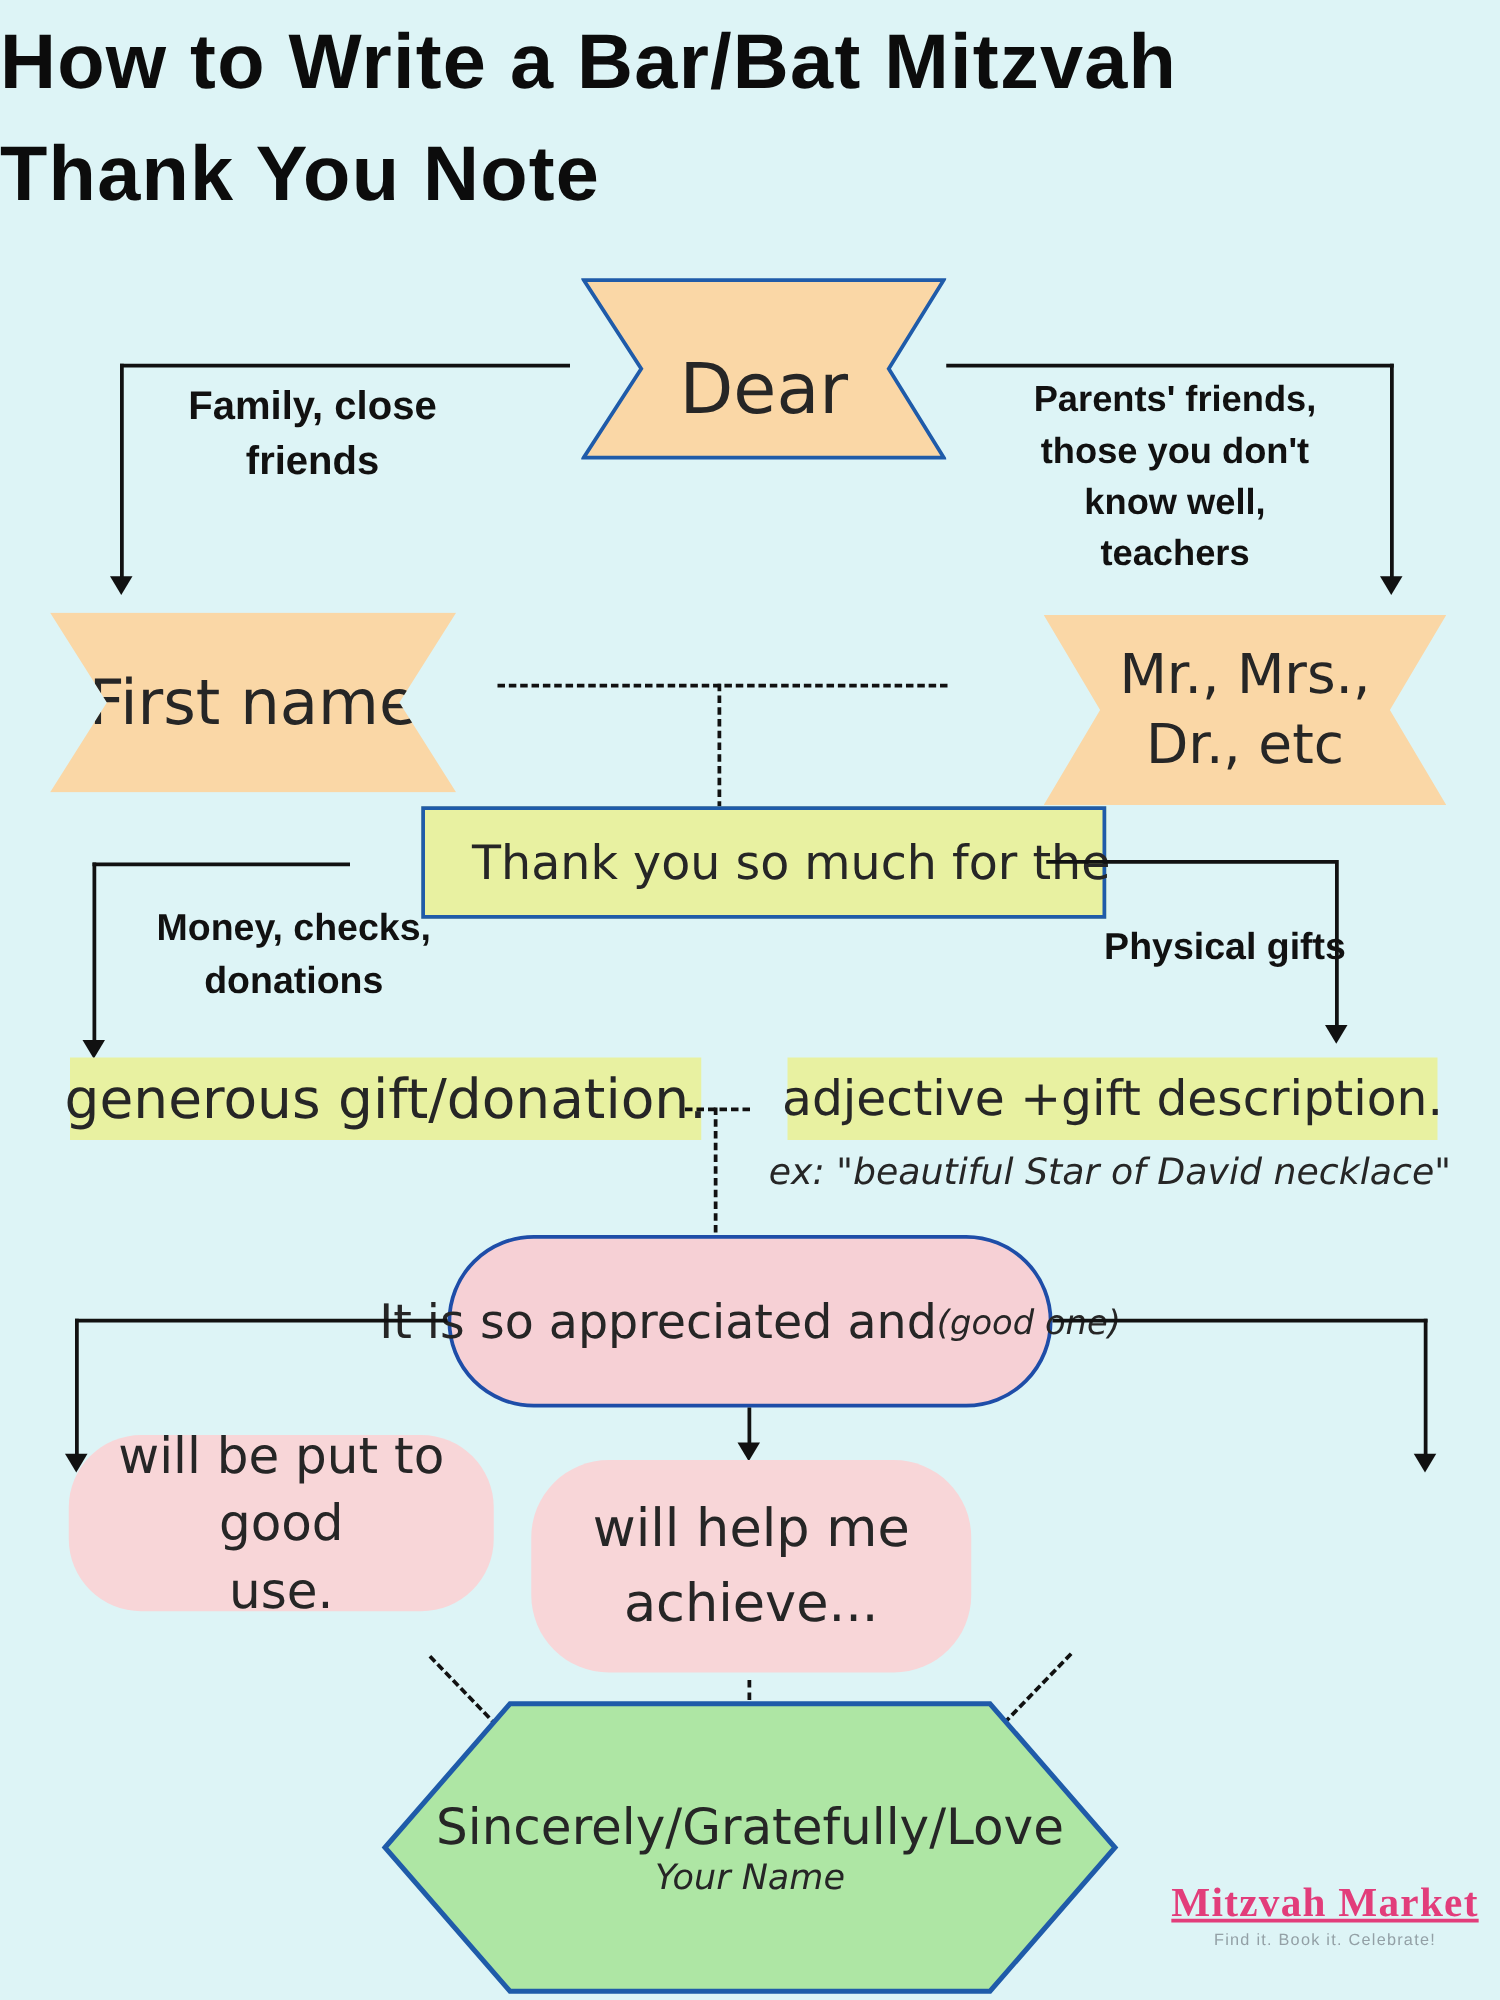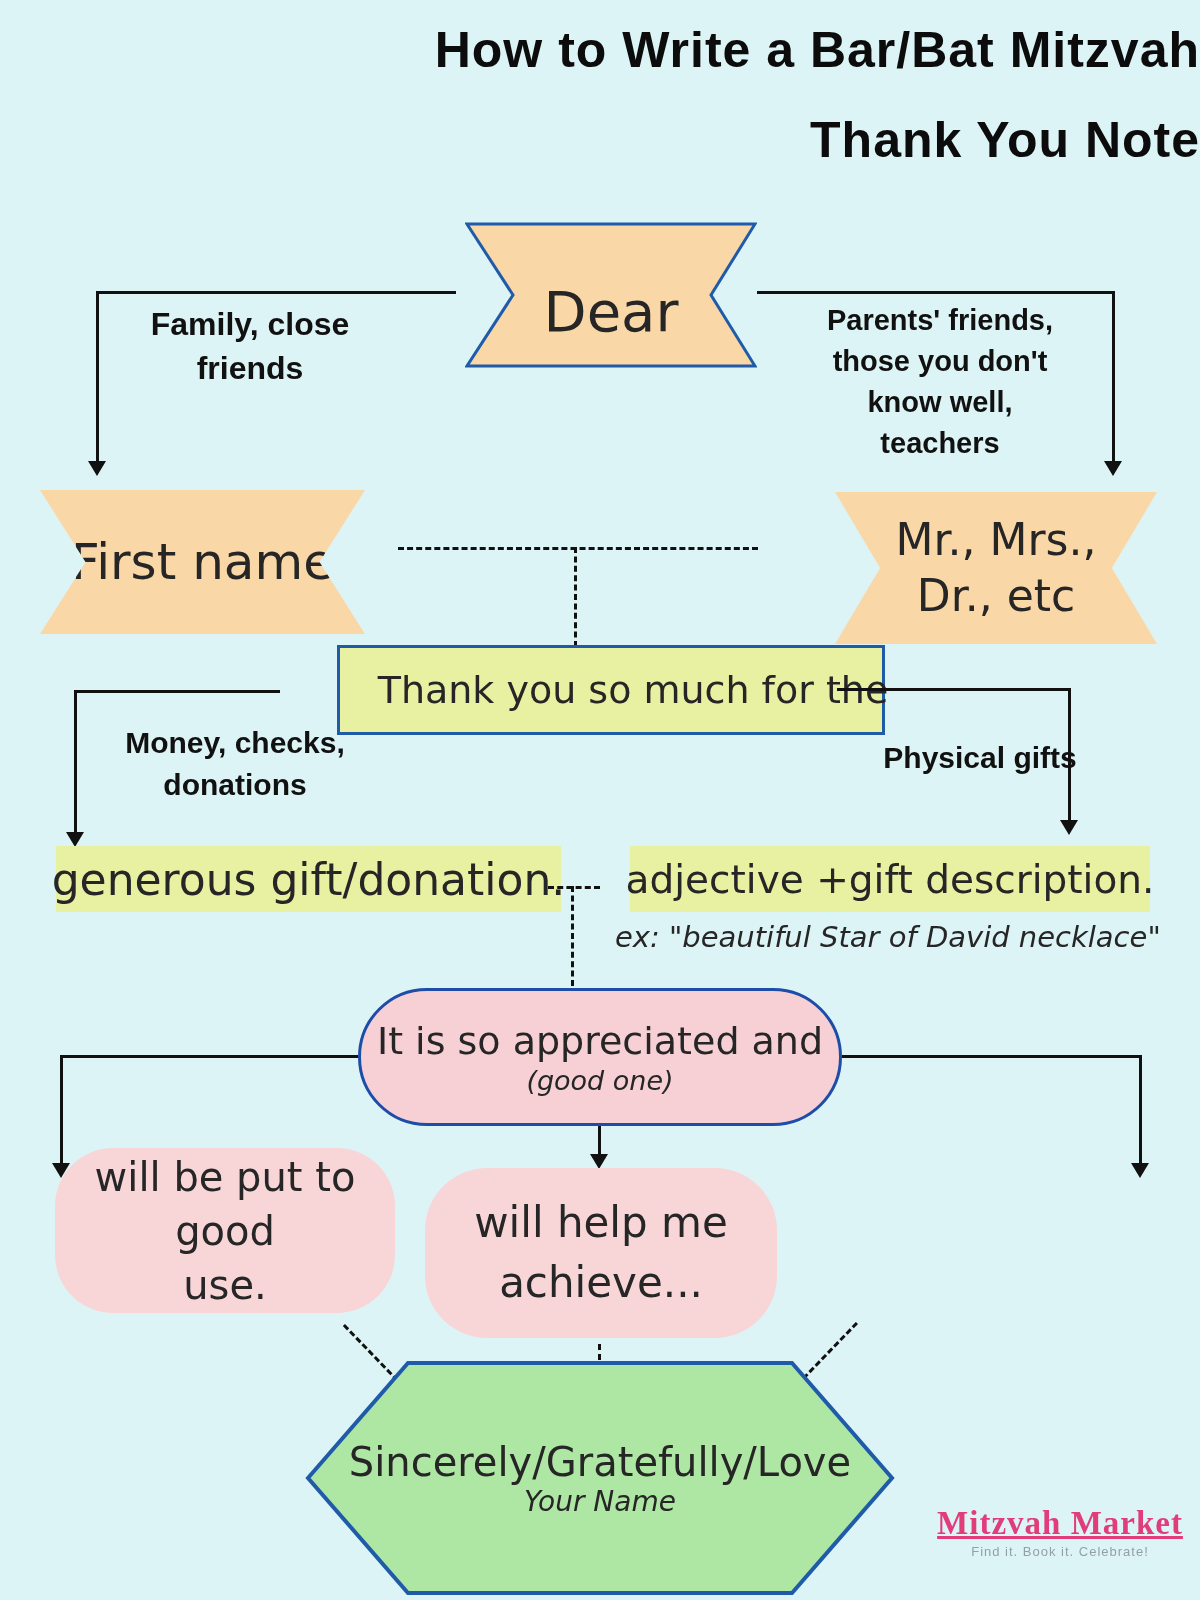--- a/index.html
+++ b/index.html
@@ -8,22 +8,22 @@
     background:#ddf4f6;
     font-family:"Liberation Sans", sans-serif;color:#1c1c1c;
   }
   .abs{position:absolute;}
   .preline{white-space:pre-line;}
   .nowrap{white-space:nowrap;}
 
   
   .title{
     left:0;top:6;width:1200px;height:86px;
-    font-size:50px;line-height:88px;font-weight:800;
-    letter-spacing:1px;text-align:right;color:#0c0c0c;
+    font-size:62px;line-height:88px;font-weight:800;
+    letter-spacing:1px;text-align:left;color:#0c0c0c;
   }
   .title2{top:96px;}
   .branch-label{
     font-weight:700;color:#111;text-align:center;
   }
   .node-text{
     font-weight:400;color:#262626;text-align:center;
     font-family:"DejaVu Sans", sans-serif;
   }
 
@@ -42,21 +42,21 @@
   
   .banner-plain{
     background:#fad7a6;
     clip-path:polygon(0 0,100% 0,86% 50%,100% 100%,0 100%,14% 50%);
     display:flex;align-items:center;justify-content:center;
   }
   .box-yellow{background:#e8f1a1;display:flex;align-items:center;justify-content:center;}
   .box-yellow.bordered{border:3px solid #1f5ba9;padding-left:44px;}
   .stadium{
     background:#f6d0d5;border:3px solid #1e4da8;border-radius:70px;
-    display:flex;flex-direction:column;align-items:center;justify-content:center;
+    display:flex;flex-direction:row;align-items:center;justify-content:center;
   }
   .pink-box{
     background:#f8d6d8;border-radius:58px;
     display:flex;align-items:center;justify-content:center;
   }
   .shape-layer{display:block;}
   .overlay-text{
     position:absolute;left:0;top:0;width:100%;height:100%;
     display:flex;flex-direction:column;align-items:center;justify-content:center;
   }
@@ -147,21 +147,21 @@
   <div class="abs vline" style="left:60px;top:1055px;height:110px;"></div>
   <div class="abs arrow-down" style="left:52px;top:1163px;"></div>
 
   <div class="abs vline" style="left:598px;top:1126px;height:30px;"></div>
   <div class="abs arrow-down" style="left:590px;top:1154px;"></div>
 
   <div class="abs hline" style="left:842px;top:1055px;width:300px;"></div>
   <div class="abs vline" style="left:1139px;top:1055px;height:110px;"></div>
   <div class="abs arrow-down" style="left:1131px;top:1163px;"></div>
 
-  <div class="abs pink-box" style="left:55px;top:1148px;width:340px;height:165px;">
+  <div class="abs pink-box" style="left:55px;top:1148px;width:340px;height:141px;">
     <div class="node-text preline" style="font-size:40px;line-height:54px;">will be put to good
 use.</div>
   </div>
   <div class="abs pink-box" style="left:425px;top:1168px;width:352px;height:170px;border-radius:62px;">
     <div class="node-text preline" style="font-size:42px;line-height:60px;">will help me
 achieve...</div>
   </div>
 
   <div class="abs hdash diag" style="left:345px;top:1324px;width:95px;transform:rotate(46deg);"></div>
   <div class="abs vdash" style="left:598px;top:1344px;height:36px;"></div>

